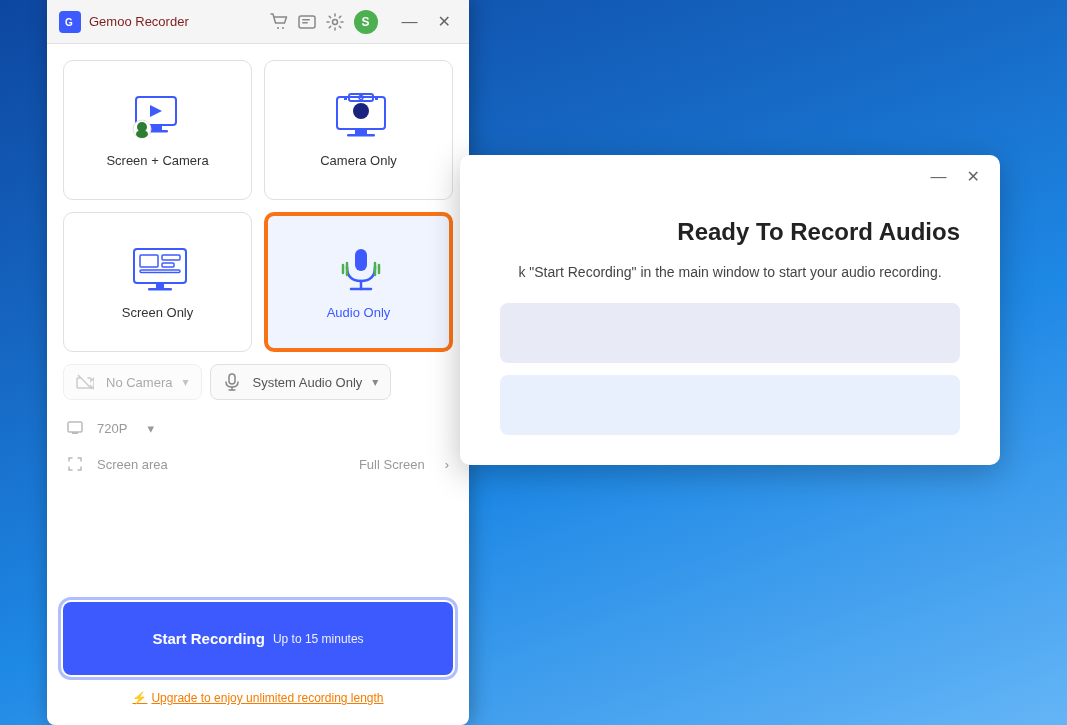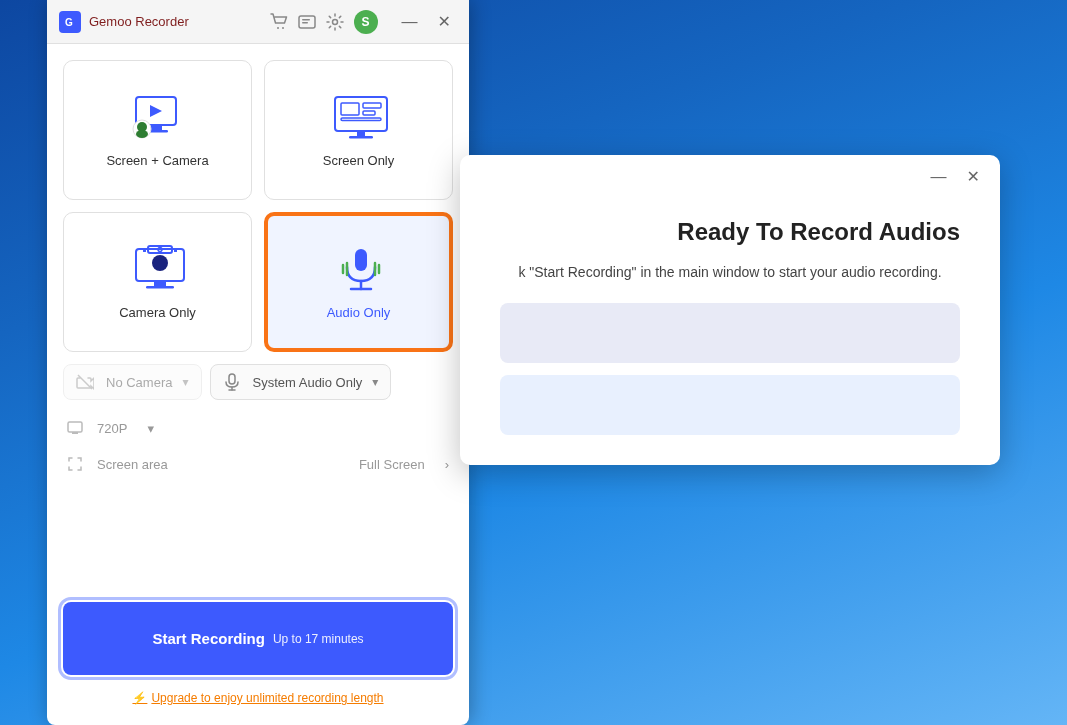--- a/index.html
+++ b/index.html
@@ -419,54 +419,54 @@
 
             <circle cx="14" cy="36" r="9" fill="white" stroke="#e0e0e0" stroke-width="1"></circle>
             <circle cx="14" cy="34" r="5" fill="#2e7d32"></circle>
             <ellipse cx="14" cy="41" rx="6" ry="4" fill="#2e7d32"></ellipse>
           </svg>
         </div>
         <span class="mode-label">Screen + Camera</span>
       </div>
 
       <div class="mode-card">
+        <div class="icon-camera-only">
+          <svg width="64" height="52" viewBox="0 0 64 52">
+
+            <rect x="8" y="4" width="48" height="32" rx="3" fill="none" stroke="#3d5afe" stroke-width="2"></rect>
+            <rect x="26" y="36" width="12" height="5" fill="#3d5afe"></rect>
+            <rect x="18" y="41" width="28" height="2.5" rx="1.25" fill="#3d5afe"></rect>
+
+            <circle cx="32" cy="18" r="8" fill="#1a237e"></circle>
+
+            <rect x="20" y="1" width="24" height="7" rx="2" fill="none" stroke="#3d5afe" stroke-width="2"></rect>
+            <circle cx="32" cy="4.5" r="2" fill="none" stroke="#3d5afe" stroke-width="1.5"></circle>
+
+            <rect x="15" y="4" width="3" height="3" rx="0.5" fill="#3d5afe"></rect>
+            <rect x="46" y="4" width="3" height="3" rx="0.5" fill="#3d5afe"></rect>
+          </svg>
+        </div>
+        <span class="mode-label">Camera Only</span>
+      </div>
+
+      <div class="mode-card">
         <div class="icon-screen-only">
           <svg width="64" height="52" viewBox="0 0 64 52">
 
             <rect x="6" y="4" width="52" height="34" rx="3" fill="none" stroke="#3d5afe" stroke-width="2"></rect>
 
             <rect x="12" y="10" width="18" height="12" rx="1" fill="none" stroke="#3d5afe" stroke-width="1.5"></rect>
             <rect x="34" y="10" width="18" height="5" rx="1" fill="none" stroke="#3d5afe" stroke-width="1.5"></rect>
             <rect x="34" y="18" width="12" height="4" rx="1" fill="none" stroke="#3d5afe" stroke-width="1.5"></rect>
             <rect x="12" y="25" width="40" height="2.5" rx="1.25" fill="none" stroke="#3d5afe" stroke-width="1.5"></rect>
             <rect x="28" y="38" width="8" height="5" fill="#3d5afe"></rect>
             <rect x="20" y="43" width="24" height="2.5" rx="1.25" fill="#3d5afe"></rect>
           </svg>
         </div>
         <span class="mode-label">Screen Only</span>
-      </div>
-
-      <div class="mode-card">
-        <div class="icon-camera-only">
-          <svg width="64" height="52" viewBox="0 0 64 52">
-
-            <rect x="8" y="4" width="48" height="32" rx="3" fill="none" stroke="#3d5afe" stroke-width="2"></rect>
-            <rect x="26" y="36" width="12" height="5" fill="#3d5afe"></rect>
-            <rect x="18" y="41" width="28" height="2.5" rx="1.25" fill="#3d5afe"></rect>
-
-            <circle cx="32" cy="18" r="8" fill="#1a237e"></circle>
-
-            <rect x="20" y="1" width="24" height="7" rx="2" fill="none" stroke="#3d5afe" stroke-width="2"></rect>
-            <circle cx="32" cy="4.5" r="2" fill="none" stroke="#3d5afe" stroke-width="1.5"></circle>
-
-            <rect x="15" y="4" width="3" height="3" rx="0.5" fill="#3d5afe"></rect>
-            <rect x="46" y="4" width="3" height="3" rx="0.5" fill="#3d5afe"></rect>
-          </svg>
-        </div>
-        <span class="mode-label">Camera Only</span>
       </div>
 
       <div class="mode-card active">
         <div class="icon-audio-only">
           <svg width="64" height="52" viewBox="0 0 64 52">
 
             <rect x="26" y="4" width="12" height="22" rx="6" fill="#3d5afe"></rect>
 
             <path d="M18 22 Q18 36 32 36 Q46 36 46 22" fill="none" stroke="#3d5afe" stroke-width="2.5" stroke-linecap="round"></path>
 
@@ -538,21 +538,21 @@
           <span>Full Screen</span>
           <span>›</span>
         </span>
       </div>
     </div>
 
     <div class="spacer"></div>
 
     <button class="start-recording-btn">
       <span>Start Recording</span>
-      <span class="limit-text">Up to 17 minutes</span>
+      <span class="limit-text">Up to 15 minutes</span>
     </button>
 
     <div class="upgrade-link">
       <span>Upgrade to enjoy unlimited recording length</span>
     </div>
   </div>
 </div>
 
 <div class="dialog-overlay">
   <div class="dialog-title-bar">

